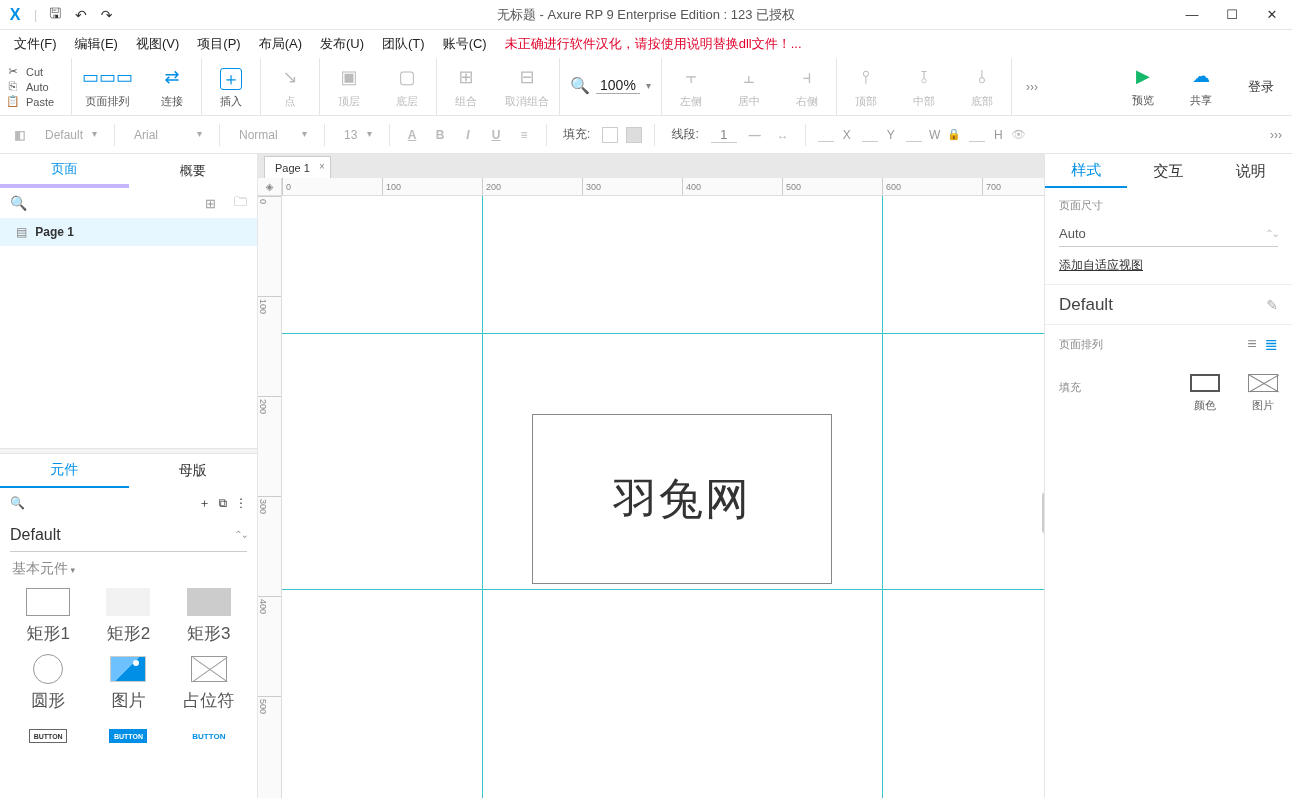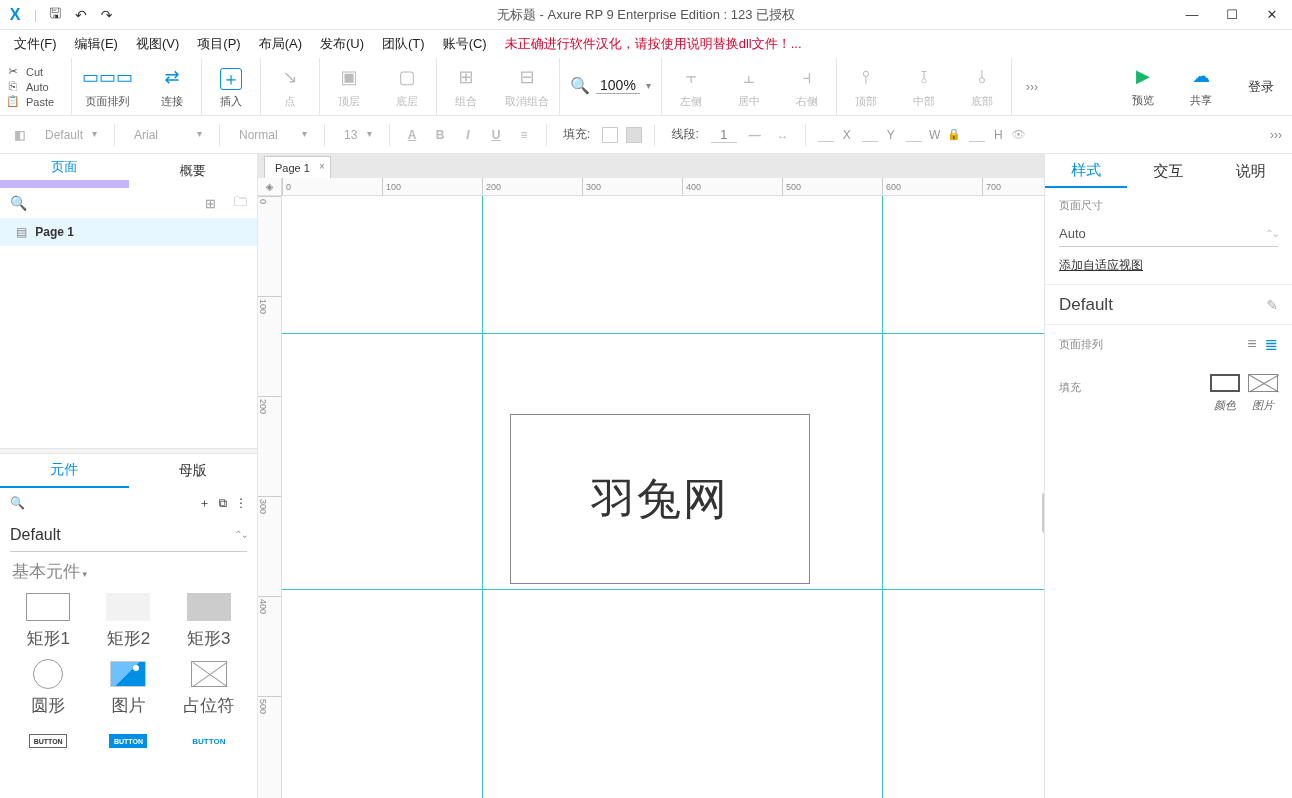--- a/index.html
+++ b/index.html
@@ -58,40 +58,40 @@
 
 
 .main { display: flex; height: calc(798px - 30px - 28px - 58px - 38px); }
 .leftcol { width: 258px; border-right: 1px solid #e5e5e5; display: flex; flex-direction: column; }
 .centercol { flex: 1; display: flex; flex-direction: column; background: #eee; position: relative; }
 .rightcol { width: 248px; border-left: 1px solid #e5e5e5; display: flex; flex-direction: column; }
 
 
 .ltabs { height: 34px; display: flex; }
 .ltabs div { flex: 1; display: flex; align-items: center; justify-content: center; font-size: 13px; cursor: pointer; }
-.ltabs .active { color: #008fe6; border-bottom: 8px solid #c4b5fd; }
+.ltabs .active { color: #008fe6; border-bottom: 4px solid #c4b5fd; }
 .lsearch { height: 30px; display: flex; align-items: center; padding: 0 10px; gap: 8px; }
 .lsearch .mag2 { color: #bbb; font-size: 14px; }
 .lsearch .sp { flex: 1; }
 .lsearch .ic2 { color: #999; font-size: 13px; cursor: pointer; margin-left: 10px; }
 .pages { flex: 0 0 auto; min-height: 230px; }
 .page-item { height: 28px; display: flex; align-items: center; padding: 0 16px; background: #e6f7ff; gap: 8px; }
 .page-item .pic { color: #888; font-size: 12px; }
 .page-item .pname { font-weight: bold; font-size: 12px; }
 
 .splitter-h { height: 6px; background: #f4f4f4; border-top: 1px solid #e5e5e5; border-bottom: 1px solid #e5e5e5; cursor: row-resize; }
 
 .libtabs { height: 34px; display: flex; }
 .libtabs div { flex: 1; display: flex; align-items: center; justify-content: center; font-size: 14px; cursor: pointer; }
 .libtabs .active { color: #008fe6; border-bottom: 2px solid #008fe6; }
 .libsearch { height: 30px; display: flex; align-items: center; padding: 0 10px; gap: 8px; }
 .libsearch .sp { flex: 1; }
 .lib-dd { height: 34px; margin: 0 10px; border-bottom: 1px solid #ccc; display: flex; align-items: center; font-size: 16px; color: #333; position: relative; }
 .lib-dd::after { content: "⌃⌄"; position: absolute; right: 0; font-size: 10px; line-height: 8px; color: #999; letter-spacing: -2px; }
-.lib-sec { padding: 8px 12px 4px; font-size: 17px; color: #888; }
+.lib-sec { padding: 8px 12px 4px; font-size: 14px; color: #888; }
 .lib-sec::after { content: " ▾"; font-size: 9px; }
 .lib-grid { display: grid; grid-template-columns: repeat(3, 1fr); gap: 10px 4px; padding: 6px 10px; }
 .lib-cell { display: flex; flex-direction: column; align-items: center; gap: 6px; cursor: pointer; }
 .lib-shape { width: 44px; height: 28px; display: flex; align-items: center; justify-content: center; }
 .lib-label { font-size: 17px; color: #555; }
 
 .shape-rect1 { border: 1px solid #999; }
 .shape-rect2 { background: #f2f2f2; }
 .shape-rect3 { background: #ccc; }
 .shape-circle { width: 30px; height: 30px; border: 1px solid #999; border-radius: 50%; }
@@ -443,21 +443,21 @@
         <div class="tick" style="top:200px">200</div>
         <div class="tick" style="top:300px">300</div>
         <div class="tick" style="top:400px">400</div>
         <div class="tick" style="top:500px">500</div>
       </div>
       <div class="canvas">
         <div class="guideline-h" style="top:137px"></div>
         <div class="guideline-h" style="top:393px"></div>
         <div class="guideline-v" style="left:200px"></div>
         <div class="guideline-v" style="left:600px"></div>
-        <div class="shape-on-canvas" style="left:228px;top:218px;width:300px;height:170px;">
+        <div class="shape-on-canvas" style="left:250px;top:218px;width:300px;height:170px;">
           <span>羽兔网</span>
         </div>
         <div class="scrollthumb"></div>
       </div>
     </div>
   </div>
 
   <div class="rightcol">
     <div class="rtabs">
       <div class="active">样式</div>
@@ -475,21 +475,21 @@
     </div>
     <div class="rrow">
       <div class="rl">页面排列</div>
       <div class="ralign">
         <span>≡</span>
         <span class="sel">≣</span>
       </div>
     </div>
     <div class="rfillrow">
       <div class="rl">填充</div>
-      <div style="display:flex;gap:8px;margin-left:auto;font-style:italic;">
+      <div style="display:flex;gap:28px;margin-left:auto;">
         <div class="fill-opt">
           <div class="fill-box"></div>
           <div class="fill-lbl">颜色</div>
         </div>
         <div class="fill-opt">
           <div class="fill-img"></div>
           <div class="fill-lbl">图片</div>
         </div>
       </div>
     </div>

